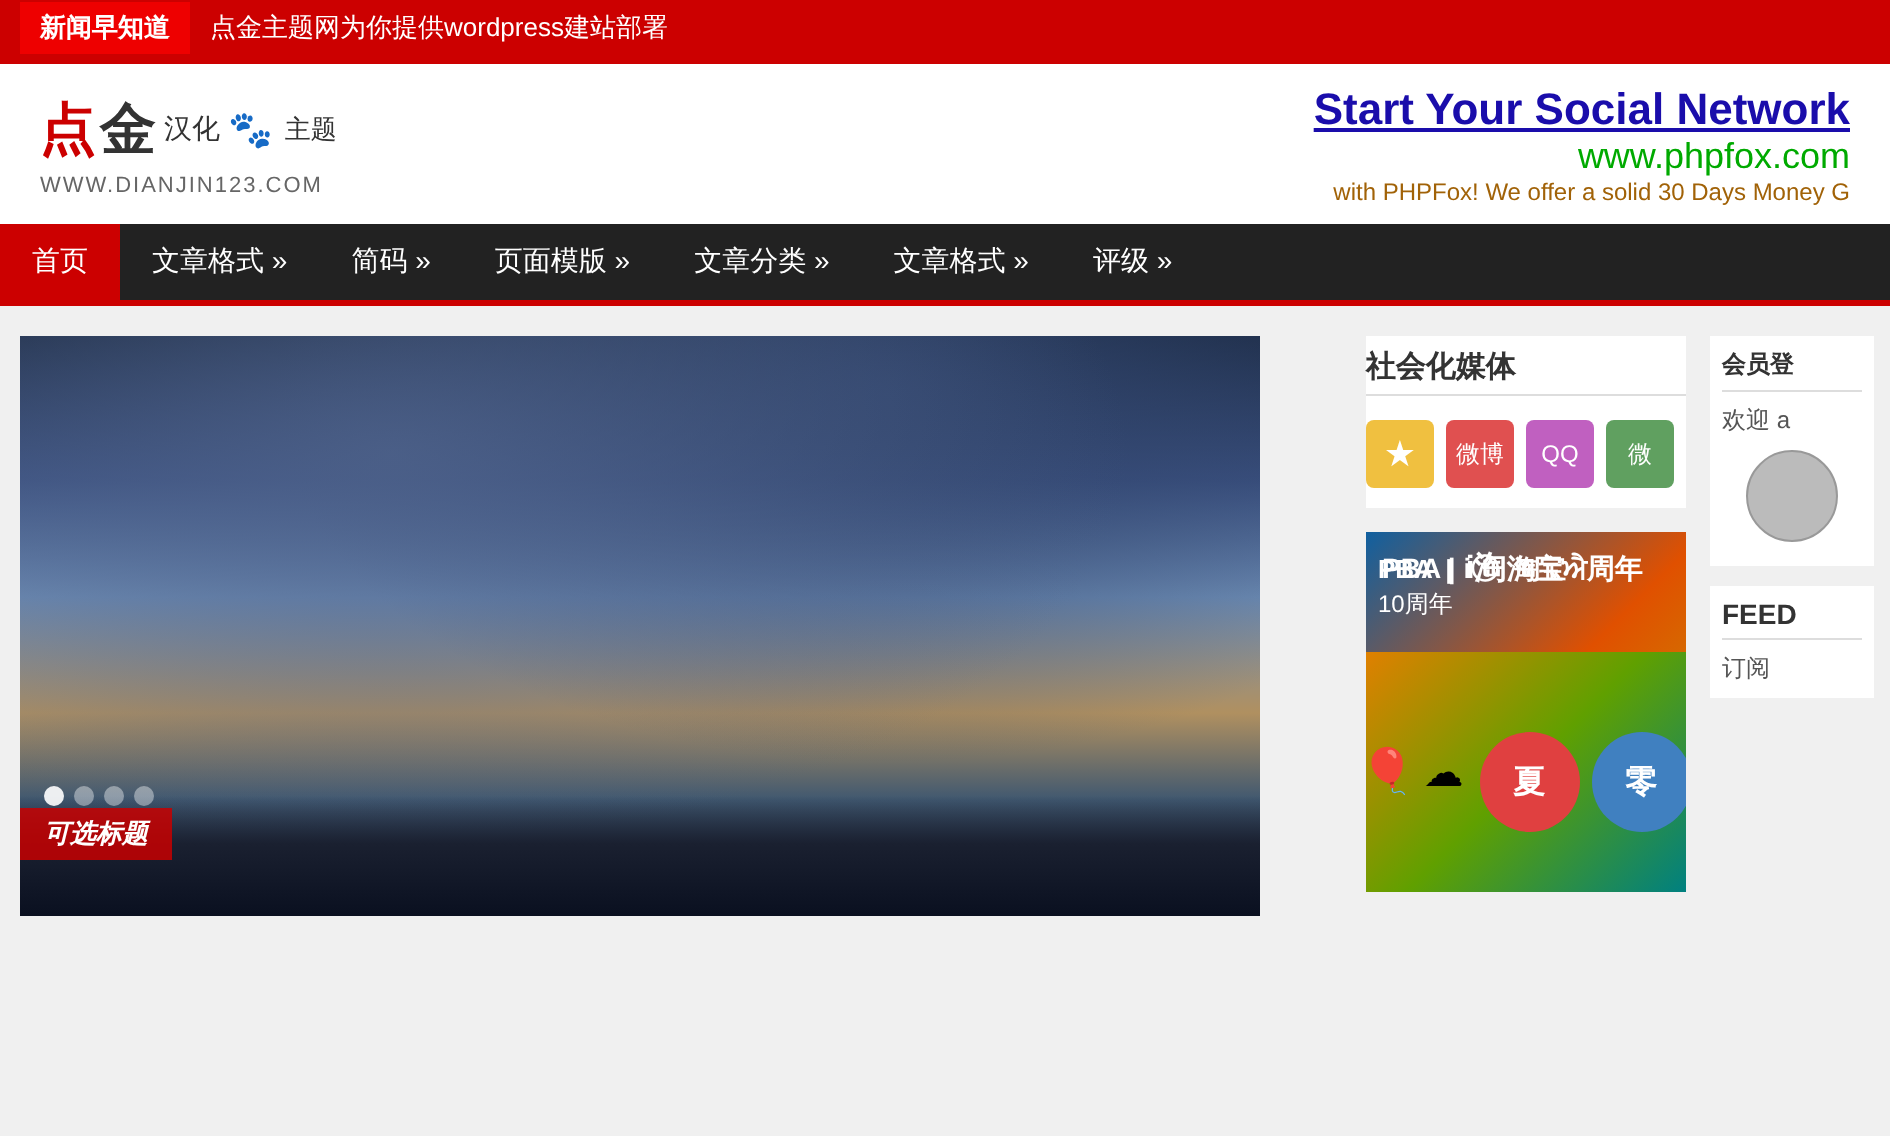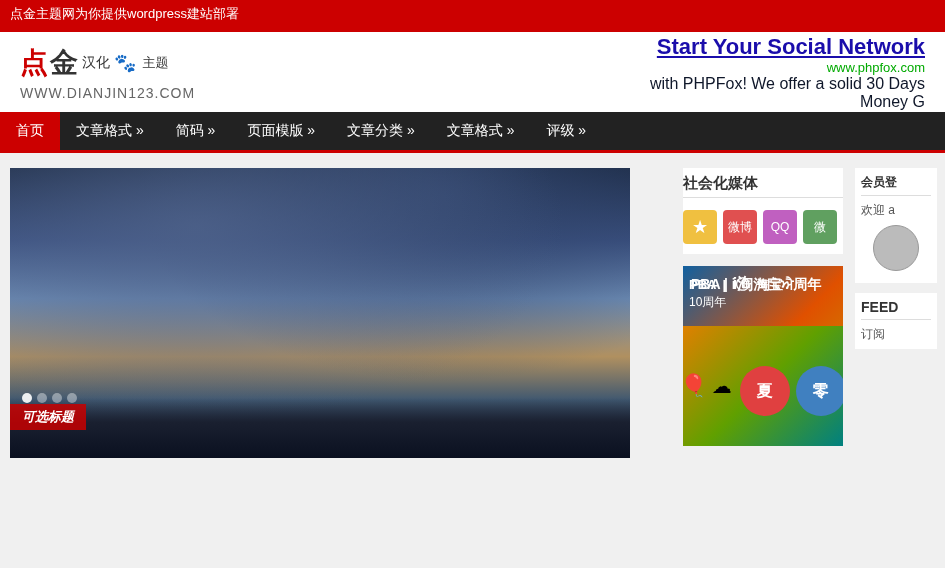--- a/index.html
+++ b/index.html
@@ -70,43 +70,43 @@
       color: #4a9;
       font-size: 18px;
       margin-left: 2px;
     }
     .logo-zhuiti {
       font-size: 13px;
       color: #333;
       margin-left: 4px;
     }
     .logo-url {
-      font-size: 14px;
+      font-size: 11px;
       color: #666;
       letter-spacing: 1px;
       margin-top: 3px;
     }
     .header-right {
       text-align: right;
       max-width: 300px;
     }
     .header-right-title {
       font-size: 22px;
       font-weight: bold;
       color: #1a0dab;
       text-decoration: underline;
       cursor: pointer;
     }
     .header-right-url {
       color: #0a0;
-      font-size: 13px;
+      font-size: 18px;
     }
     .header-right-desc {
-      font-size: 16px;
-      color: #0f172a;
+      font-size: 12px;
+      color: #a16207;
     }
 
     
     .nav {
       background: #222;
       display: flex;
       align-items: stretch;
       height: 38px;
     }
     .nav-item {
@@ -344,20 +344,21 @@
     }
     .feed-subscribe {
       font-size: 12px;
       color: #555;
     }
   </style>
 </head>
 <body>
 
 <div class="top-bar">
+  <span class="top-bar-news">新闻早知道</span>
   <span class="top-bar-text">点金主题网为你提供wordpress建站部署</span>
 </div>
 
 <div class="red-line"></div>
 
 <div class="header">
   <div class="logo-area">
     <div class="logo-main">
       <span class="logo-dian">点</span>
       <span class="logo-jin">金</span>

